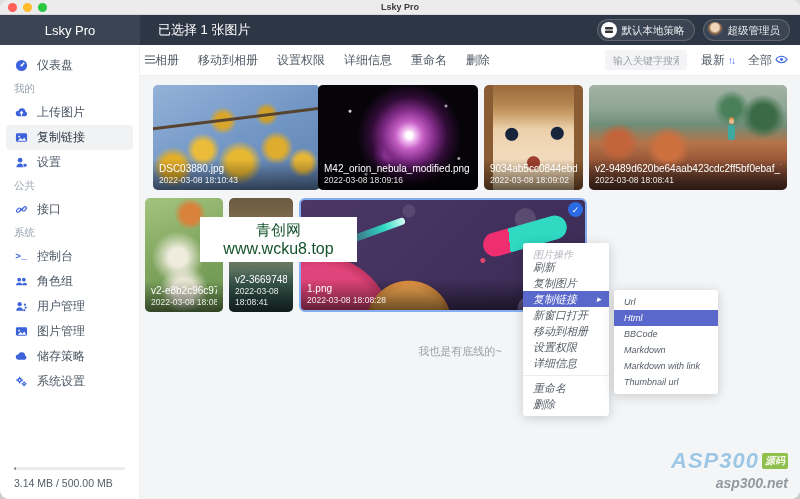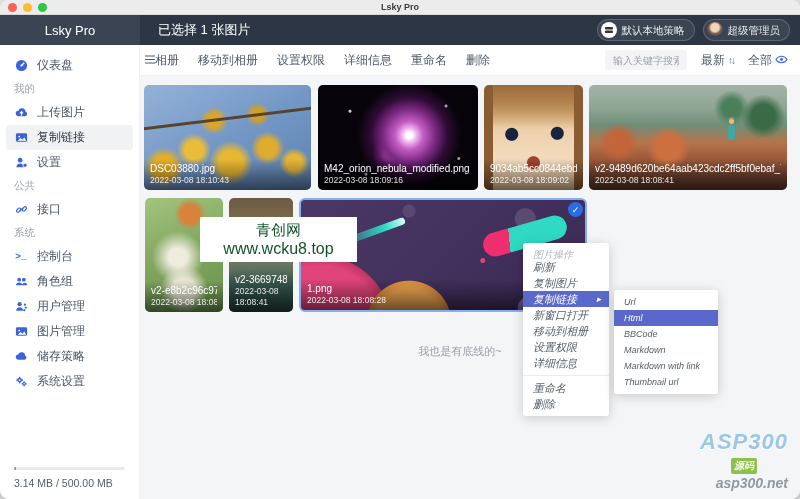--- a/index.html
+++ b/index.html
@@ -59,21 +59,21 @@
   .arrows { color:#3d6ae0; font-size:10px; letter-spacing:-2px; }
 
   
   .content { position:absolute; top:76px; left:140px; right:0; bottom:0; background:#f4f5f7; }
   .card { position:absolute; border-radius:5px; overflow:hidden; cursor:pointer; background:#ccc; }
   .card .label { position:absolute; left:0; right:0; bottom:0; padding:3px 6px 4px;
                  background:linear-gradient(180deg, rgba(0,0,0,0), rgba(0,0,0,.55)); color:#fff; }
   .fn { font-size:10px; white-space:nowrap; overflow:hidden; line-height:1.3; }
   .dt { font-size:8.5px; opacity:.88; white-space:nowrap; overflow:hidden; line-height:1.3; }
   .c6 .dt { white-space:normal; }
-  .c1 { left:4px; top:9px; width:167px; height:105px; }
+  .c1 { left:13px; top:9px; width:167px; height:105px; }
   .c2 { left:178px; top:9px; width:160px; height:105px; }
   .c3 { left:344px; top:9px; width:99px; height:105px; }
   .c4 { left:449px; top:9px; width:198px; height:105px; }
   .c5 { left:5px; top:122px; width:78px; height:114px; }
   .c6 { left:89px; top:122px; width:64px; height:114px; }
   .c7 { left:159px; top:122px; width:288px; height:114px; border:2px solid #85aef2; border-radius:6px; }
   .check-badge { position:absolute; top:2px; right:2px; width:15px; height:15px; border-radius:50%;
                  background:#2b6be4; color:#fff; font-size:9px; display:flex; align-items:center;
                  justify-content:center; }
   .end-text { position:absolute; left:0; right:20px; top:268px; text-align:center; font-size:11px; color:#9aa0a8; }
@@ -148,21 +148,21 @@
   .sub-menu { left:614px; top:290px; width:104px; }
   .sub-menu .menu-item { font-size:9px; padding:0 10px; }
 
   
   .wm-center { position:absolute; left:200px; top:217px; width:157px; height:45px; background:#fff;
                z-index:8; display:flex; flex-direction:column; align-items:center; justify-content:center;
                color:#14532d; }
   .wm-center .l1 { font-size:15px; line-height:19px; }
   .wm-center .l2 { font-size:16px; line-height:20px; }
   .wm-corner { position:absolute; right:12px; bottom:8px; text-align:right; z-index:8; font-style:italic; }
-  .wm-brand-row { display:flex; align-items:center; justify-content:flex-start; gap:3px;flex-direction:column; }
+  .wm-brand-row { display:flex; align-items:center; justify-content:flex-start; gap:3px; }
   .wm-brand { font-size:22px; font-weight:bold; color:#9dc7e4; text-shadow:0 1px 0 #fff; letter-spacing:1px; }
   .wm-badge { font-size:10px; font-weight:bold; color:#f4f9ea; background:#8fbf4d; border-radius:2px;
               padding:1px 3px; }
   .wm-domain { font-size:14px; font-weight:bold; color:#9199a1; margin-top:1px; }
 </style>
 </head>
 <body>
 
 <div class="window">
 

